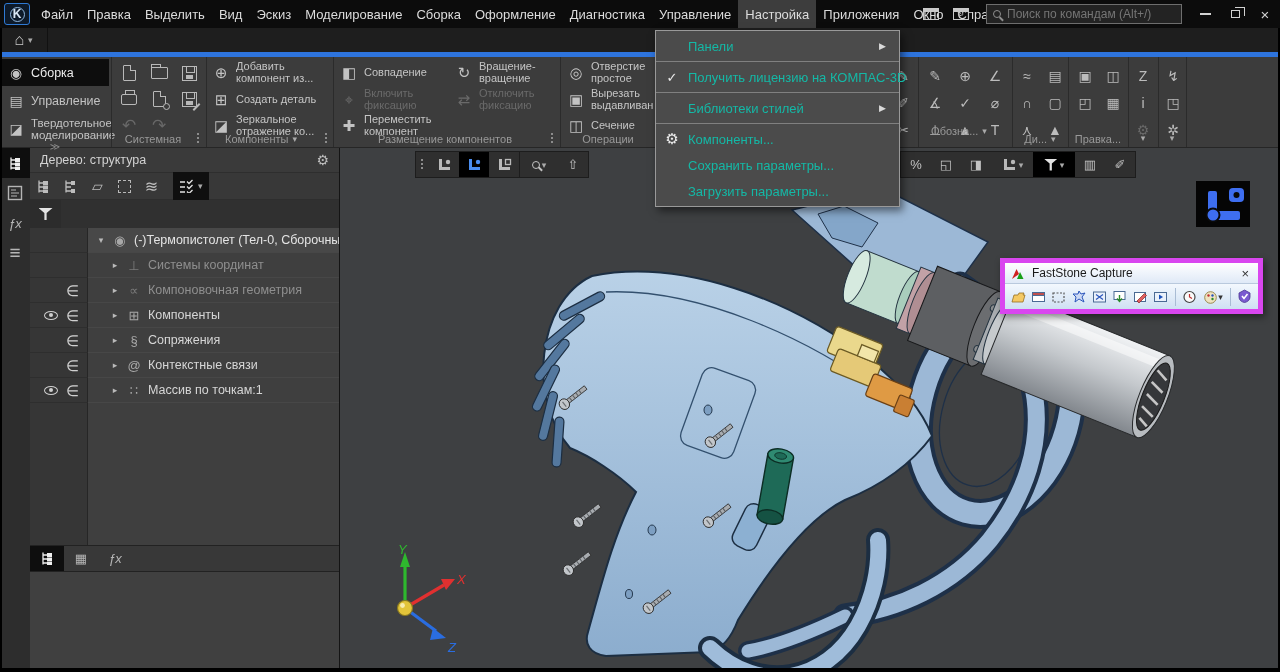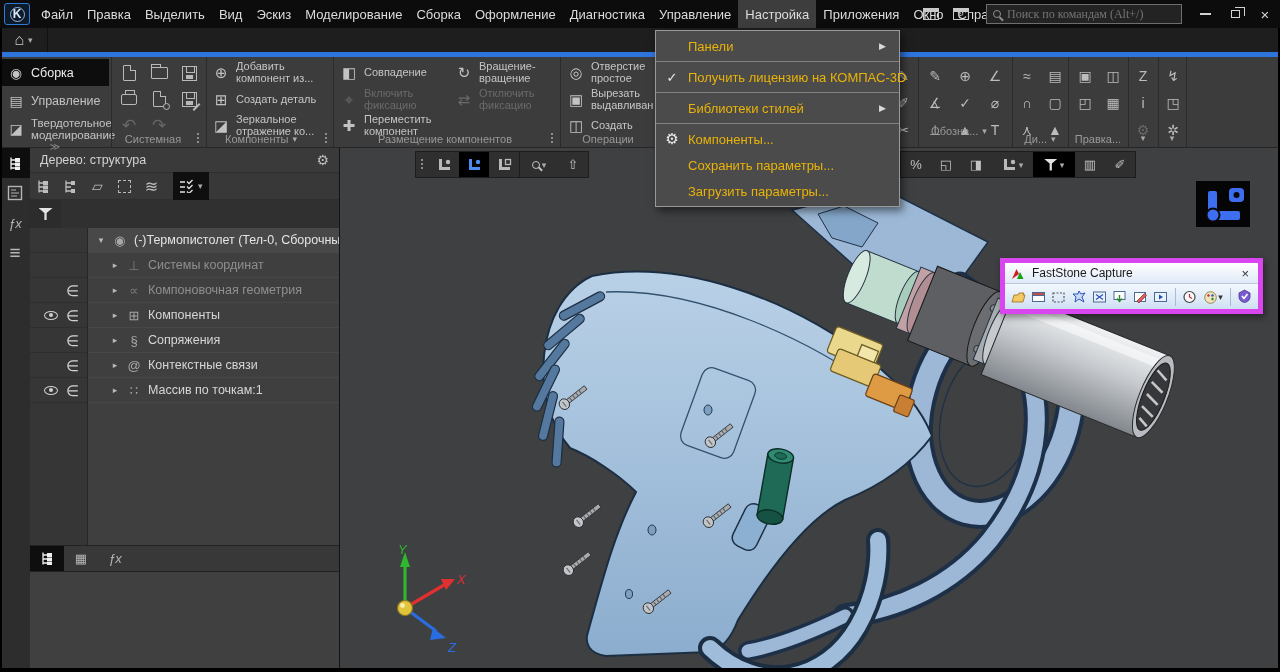--- a/index.html
+++ b/index.html
@@ -11,21 +11,21 @@
   .titlebar{position:absolute;left:0;top:0;width:1280px;height:28px;background:#0c0c0c;display:flex;align-items:center;z-index:60}
   .app-logo{width:26px;height:22px;margin:0 4px 0 4px;border:1.5px solid #2f7ad4;border-radius:3px;display:flex;align-items:center;justify-content:center;background:#0d1a2a}
   .app-logo span{color:#d9e6f4;font-size:12px;font-weight:bold;border:1.2px solid #8fb6dd;border-radius:50%;width:15px;height:15px;display:flex;align-items:center;justify-content:center;line-height:1}
   .menu-item{color:#dcdcdc;font-size:13px;padding:0 7px;height:28px;display:flex;align-items:center;cursor:default;white-space:nowrap}
   .menu-item.active{background:#3d3d3d}
   .tb-right{position:absolute;right:0;top:0;height:28px;display:flex;align-items:center}
   .winico{width:16px;height:12px;border:1.4px solid #c9c9c9;position:relative;margin:0 7px}
   .winico::before{content:"";position:absolute;left:0;top:0;right:0;height:3px;background:#c9c9c9}
   .winico.gear::after{content:"⚙";position:absolute;font-size:8px;color:#c9c9c9;left:3px;top:0px;line-height:9px}
   .cmd-search{width:196px;height:20px;margin:0 8px 0 10px;background:#232323;border:1px solid #6e6e6e;display:flex;align-items:center;padding:0 6px;color:#8f8f8f}
-  .cmd-search input{flex:1;background:transparent;border:none;outline:none;color:#8f8f8f;font-size:12px;margin-left:6px;font-family:Liberation Serif, serif}
+  .cmd-search input{flex:1;background:transparent;border:none;outline:none;color:#8f8f8f;font-size:12px;margin-left:6px;font-family:Liberation Sans, sans-serif}
   .lens{position:relative;width:8px;height:8px;border:1.5px solid currentColor;border-radius:50%;display:inline-block;flex:none}
   .lens::after{content:"";position:absolute;width:5px;height:1.5px;background:currentColor;transform:rotate(45deg);right:-4px;bottom:-2px}
   .winbtn{width:30px;height:28px;display:flex;align-items:center;justify-content:center;color:#d2d2d2}
   .i-min{width:11px;height:2px;background:#d2d2d2}
   .i-restore{width:9px;height:8px;border:1.3px solid #d2d2d2;position:relative;background:#0c0c0c}
   .i-restore::before{content:"";position:absolute;top:-4px;left:3px;width:9px;height:8px;border:1.3px solid #d2d2d2;border-bottom:none;border-left:none}
   .i-close{font-size:15px;color:#d2d2d2;line-height:1}
 
   
   .tabbar{position:absolute;left:0;top:28px;width:1280px;height:24px;background:#1e1e1e;display:flex;align-items:stretch}
@@ -66,21 +66,21 @@
   .i-save::after{content:"";position:absolute;bottom:1px;left:3px;width:7px;height:4px;background:#b9b9b9}
   .i-print{width:16px;height:11px;border:1.4px solid #b9b9b9;border-radius:2px;position:relative}
   .i-print::before{content:"";position:absolute;top:-5px;left:3px;width:8px;height:4px;border:1.4px solid #b9b9b9;border-bottom:none}
   .pen{position:absolute;right:-5px;bottom:-2px;width:9px;height:2px;background:#b9b9b9;transform:rotate(-45deg)}
   .minilens{position:absolute;right:-5px;bottom:-4px;width:7px;height:7px;border:1.4px solid #b9b9b9;border-radius:50%;background:#3c3c3c}
 
   
   .dropdown{position:absolute;left:655px;top:30px;width:245px;background:#4b4b4b;border:1px solid #999;box-shadow:3px 4px 8px rgba(0,0,0,.5);z-index:100;padding:2px 0}
   .mi{display:flex;align-items:center;height:26px}
   .mi .chk{width:32px;text-align:center;color:#ececec;font-size:13px;flex:none}
-  .mi .lbl{flex:1;font-size:13px;color:#eab308;white-space:nowrap}
+  .mi .lbl{flex:1;font-size:13px;color:#14b8a6;white-space:nowrap}
   .mi .sub{width:20px;font-size:9px;color:#dadada;flex:none}
   .mi.disabled .lbl{color:#7b7b7b}
   .menu-sep{height:1px;background:#808080;margin:2px 0}
 
   
   .sidestrip{position:absolute;left:0;top:148px;width:30px;height:520px;background:#2d2d2d;z-index:4}
   .side-btn{width:30px;height:30px;display:flex;align-items:center;justify-content:center;color:#b5b5b5}
   .side-btn.active{background:#0e0e0e;color:#f0f0f0}
   .treesvg path{stroke:currentColor;fill:none;stroke-width:1.3}
   .treesvg rect{fill:currentColor}
@@ -297,21 +297,21 @@
         <span class="rlabel">Отверстие
 простое</span>
     </div>
     <div class="rbtn" style="left:567px;top:30px;height:25px">
       <span class="ic">▣</span>
         <span class="rlabel">Вырезать
 выдавливан</span>
     </div>
     <div class="rbtn" style="left:567px;top:56px;height:25px">
       <span class="ic">◫</span>
-        <span class="rlabel">Создать</span>
+        <span class="rlabel">Сечение</span>
     </div>
     <div class="glabel" style="left:562px;top:76px;width:92px">
         <span>Операции</span>
       </div>
 
     <div class="icell" style="left:890px;top:6px">✎</div>
     <div class="icell" style="left:890px;top:33px">✐</div>
     <div class="icell" style="left:890px;top:60px">✂</div>
     <div class="vsep" style="left:918px"></div>
     <div class="icell" style="left:922px;top:6px">✎</div>

